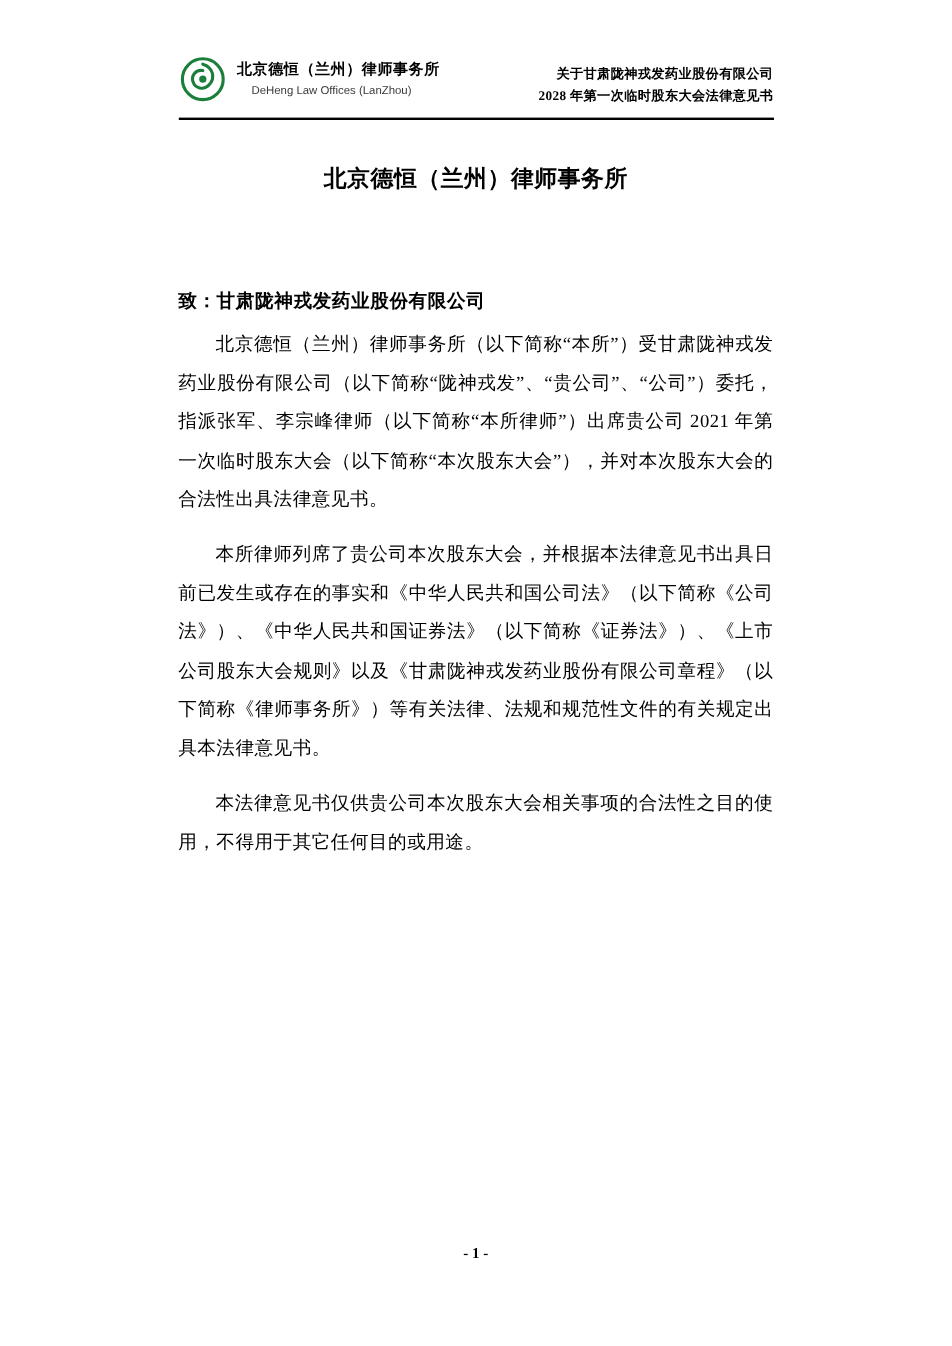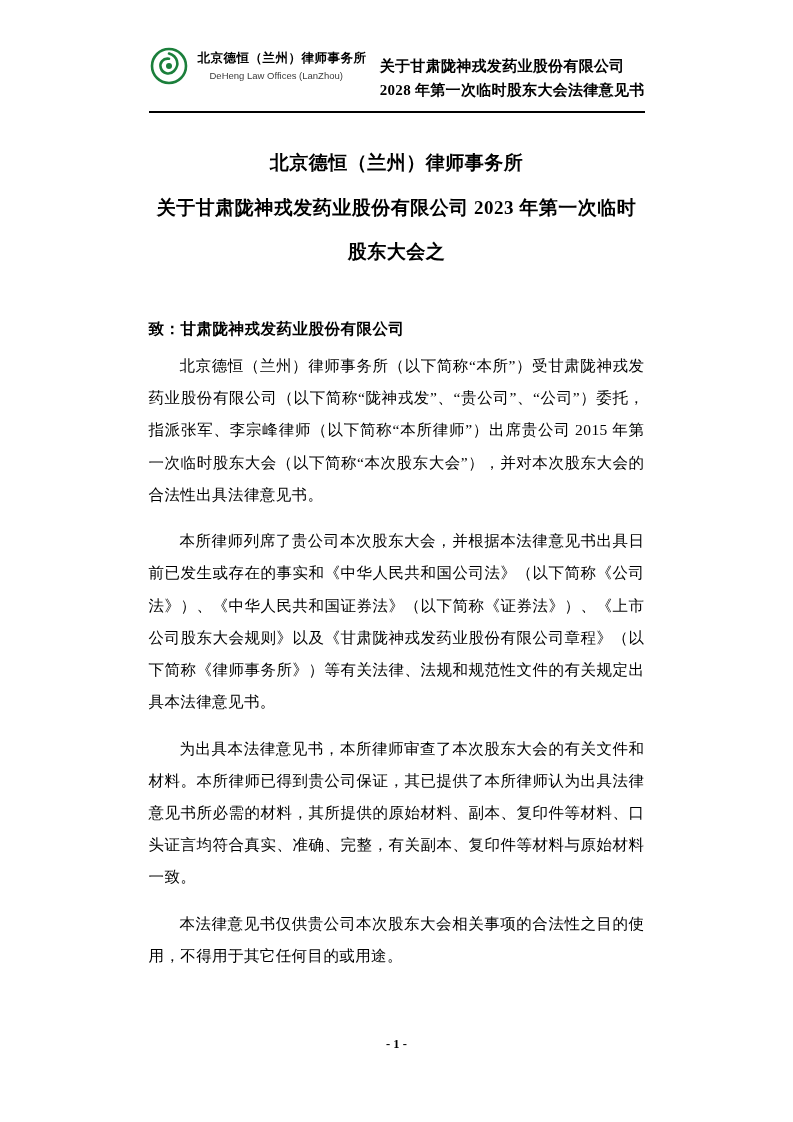--- a/index.html
+++ b/index.html
@@ -43,22 +43,22 @@
     line-height: 1.25;
   }
   .logo-text .en {
     font-size: 9.5px;
     color: #3a3a3a;
     margin-top: 4px;
     font-family: "Liberation Sans", sans-serif;
     padding-left: 12px;
   }
   .header-ref {
-    text-align: left;
-    font-size: 15px;
+    text-align: right;
+    font-size: 11px;
     font-weight: bold;
     line-height: 1.6;
     padding-top: 8px;
     letter-spacing: 0.3px;
   }
   .header-rule {
     border: 0;
     border-top: 2px solid #000;
     margin: 9px 0 0 0;
   }
@@ -68,21 +68,21 @@
     margin-top: 28px;
     text-align: center;
     font-size: 19px;
     font-weight: bold;
     line-height: 2.35;
     letter-spacing: 0.5px;
   }
 
   
   .salutation {
-    margin: 44px 0 10px 0;
+    margin: 68px 0 10px 0;
     font-size: 15.5px;
     font-weight: bold;
     letter-spacing: 0.5px;
   }
   .body-text p {
     margin: 0 0 14px 0;
     font-size: 15.5px;
     line-height: 2.08;
     letter-spacing: 0.4px;
     text-align: justify;
@@ -122,27 +122,25 @@
     </div>
     <div class="header-ref">
       <div>关于甘肃陇神戎发药业股份有限公司</div>
       <div>2028 年第一次临时股东大会法律意见书</div>
     </div>
   </div>
   <hr class="header-rule">
 
   <div class="title-block">
     <div>北京德恒（兰州）律师事务所</div>
-    <div>关于甘肃陇神戎发药业股份有限公司 2023 年第一次临时股东大会之</div>
   </div>
 
   <div class="salutation">致：甘肃陇神戎发药业股份有限公司</div>
 
   <div class="body-text">
-    <p>北京德恒（兰州）律师事务所（以下简称“本所”）受甘肃陇神戎发药业股份有限公司（以下简称“陇神戎发”、“贵公司”、“公司”）委托，指派张军、李宗峰律师（以下简称“本所律师”）出席贵公司 2015 年第一次临时股东大会（以下简称“本次股东大会”），并对本次股东大会的合法性出具法律意见书。</p>
+    <p>北京德恒（兰州）律师事务所（以下简称“本所”）受甘肃陇神戎发药业股份有限公司（以下简称“陇神戎发”、“贵公司”、“公司”）委托，指派张军、李宗峰律师（以下简称“本所律师”）出席贵公司 2021 年第一次临时股东大会（以下简称“本次股东大会”），并对本次股东大会的合法性出具法律意见书。</p>
     <p>本所律师列席了贵公司本次股东大会，并根据本法律意见书出具日前已发生或存在的事实和《中华人民共和国公司法》（以下简称《公司法》）、《中华人民共和国证券法》（以下简称《证券法》）、《上市公司股东大会规则》以及《甘肃陇神戎发药业股份有限公司章程》（以下简称《律师事务所》）等有关法律、法规和规范性文件的有关规定出具本法律意见书。</p>
-    <p>为出具本法律意见书，本所律师审查了本次股东大会的有关文件和材料。本所律师已得到贵公司保证，其已提供了本所律师认为出具法律意见书所必需的材料，其所提供的原始材料、副本、复印件等材料、口头证言均符合真实、准确、完整，有关副本、复印件等材料与原始材料一致。</p>
     <p>本法律意见书仅供贵公司本次股东大会相关事项的合法性之目的使用，不得用于其它任何目的或用途。</p>
   </div>
 
   <div class="footer">- 1 -</div>
 
 </div>
 
 </body></html>

